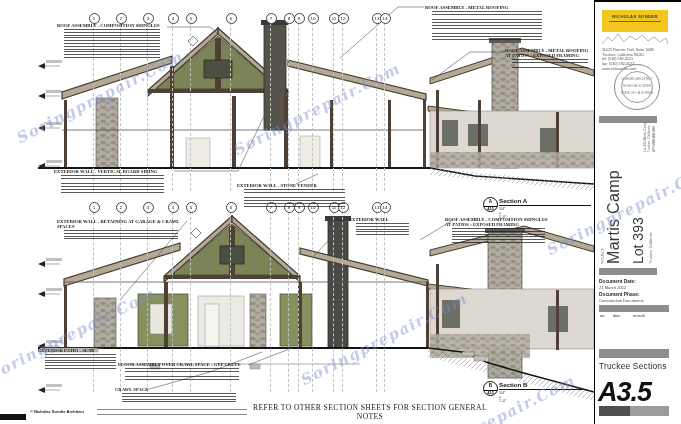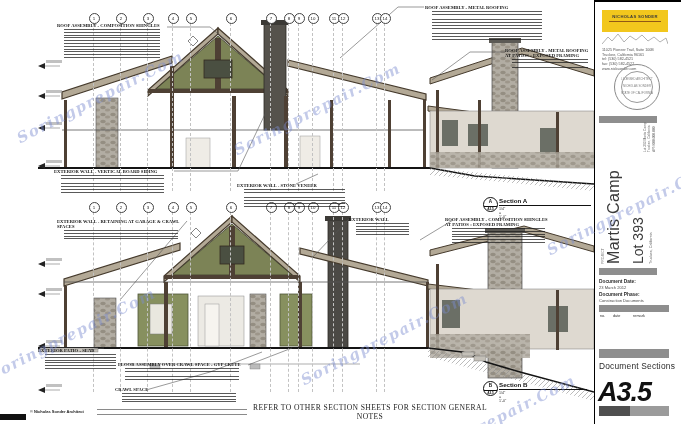--- a/index.html
+++ b/index.html
@@ -387,16 +387,16 @@
   <div class="bar" style="left:4px;top:266px;width:58px;height:7px"></div>
   <div class="tb-lab" style="left:4px;top:277px">Document Date:</div>
   <div class="tb-val" style="left:4px;top:283px">23 March 2012</div>
   <div class="tb-lab" style="left:4px;top:290px">Document Phase:</div>
   <div class="tb-val" style="left:4px;top:296px">Construction Documents</div>
   <div class="bar" style="left:4px;top:303px;width:70px;height:7px"></div>
   <div class="revhead" style="left:5px;top:312px">no.</div>
   <div class="revhead" style="left:18px;top:312px">date</div>
   <div class="revhead" style="left:38px;top:312px">remark</div>
   <div class="bar" style="left:4px;top:347px;width:70px;height:9px"></div>
-  <div class="sheettitle" style="left:4px;top:359px">Document Sections</div>
+  <div class="sheettitle" style="left:4px;top:359px">Truckee Sections</div>
   <div class="sheetnum" style="left:3px;top:375px">A3.5</div>
   <div class="bar-bottom"></div>
 </div>
 
 </body></html>

